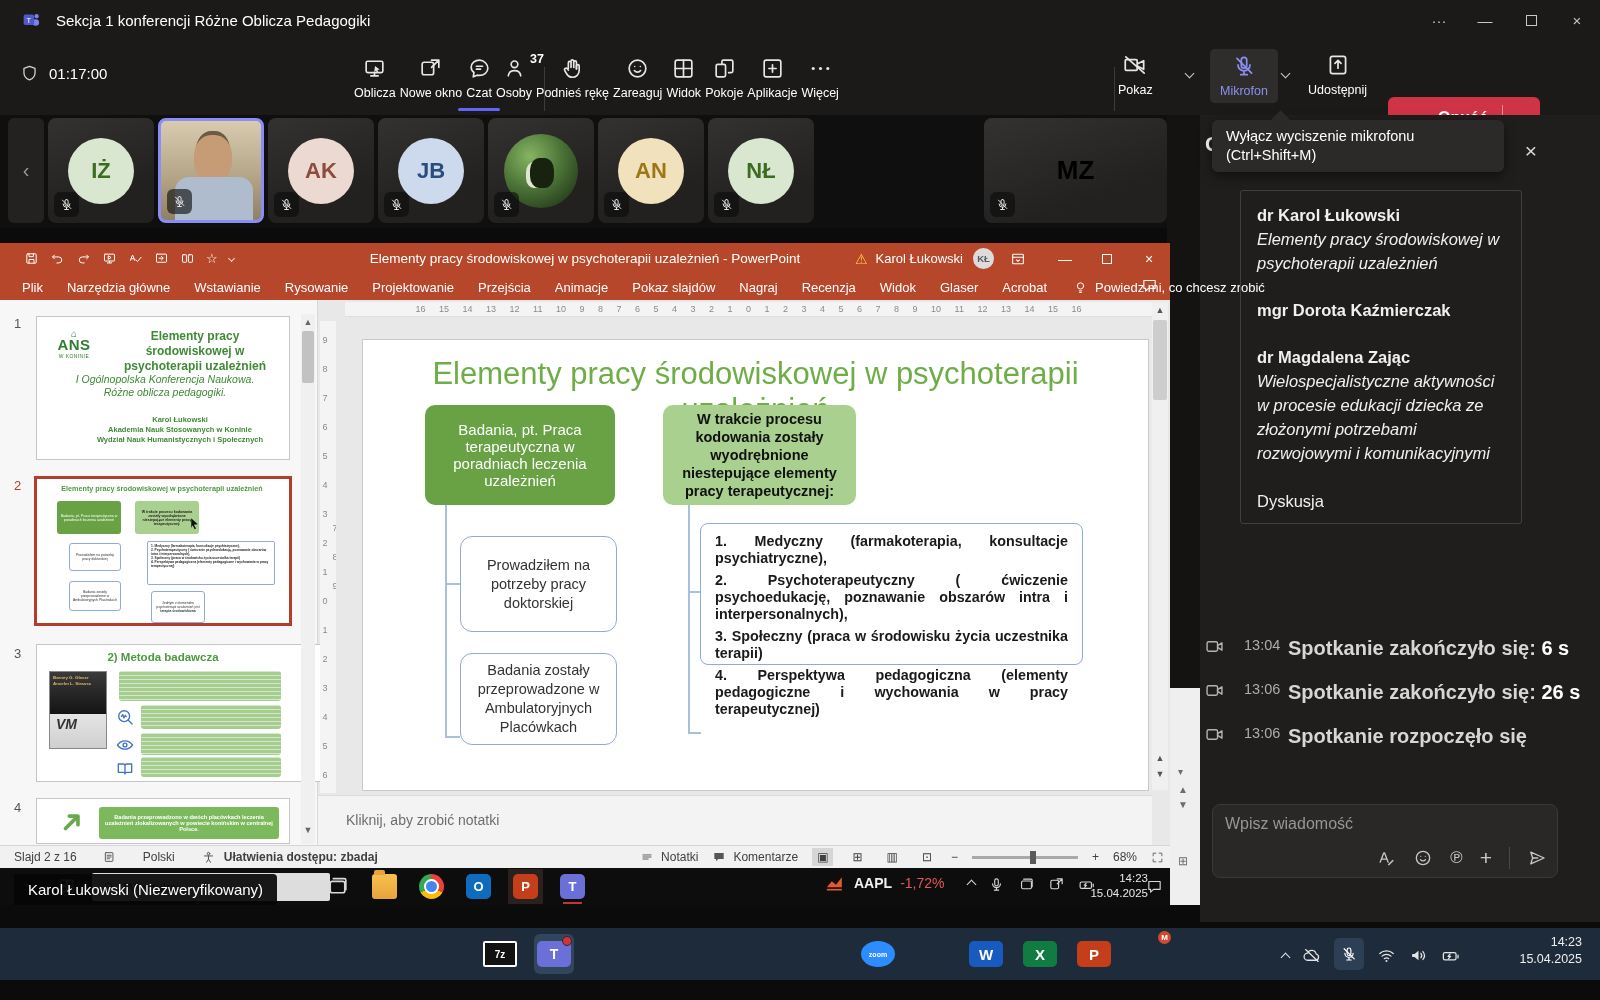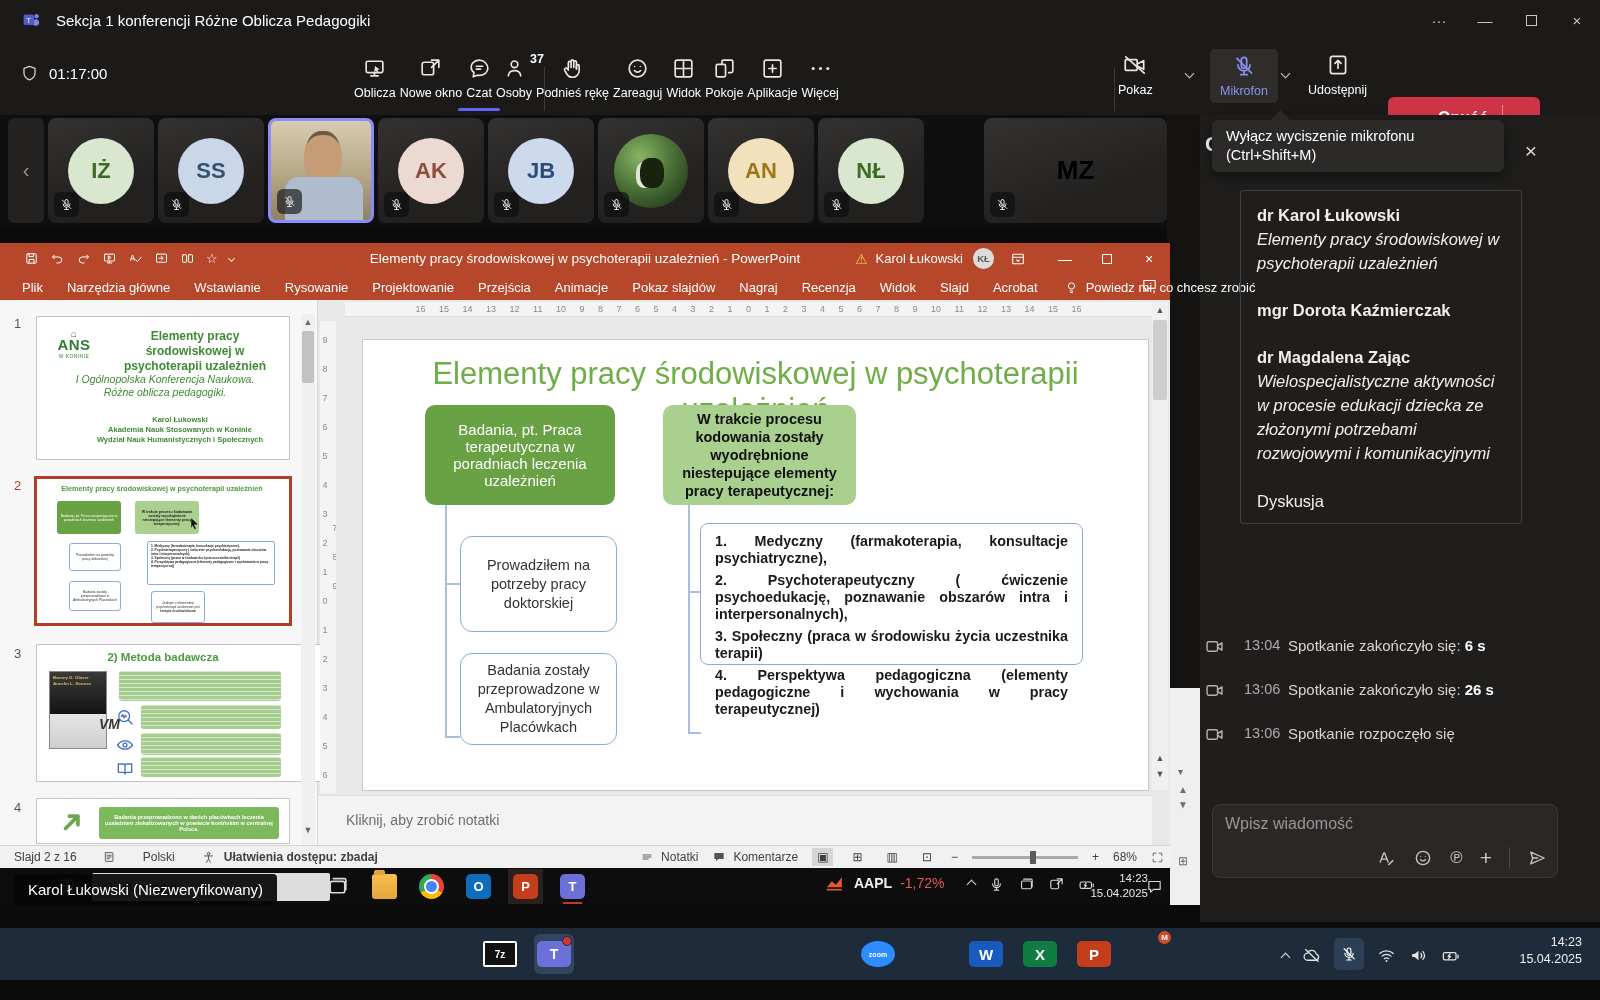--- a/index.html
+++ b/index.html
@@ -69,21 +69,21 @@
   #chat-close{left:1516px;top:136px;width:30px;height:30px;color:#dddbd9;font-size:21px;display:flex;align-items:center;justify-content:center;z-index:3;}
   #agenda-bubble{left:1240px;top:190px;width:282px;border:1px solid #413f3d;border-radius:3px;padding:12px 12px 10px 16px;color:#f2f0ee;z-index:2;}
   .ag-name{font-size:16.5px;font-weight:bold;line-height:24px;}
   .ag-topic{font-size:16.5px;font-style:italic;line-height:24px;}
   .ag-group{margin-bottom:23px;}
   .ag-footer{font-size:16.5px;line-height:24px;margin-top:24px;}
   #events .evrow{position:relative;height:44px;}
   #events{left:1200px;top:632px;width:390px;}
   .ev-ico{position:absolute;left:4px;top:4px;width:21px;height:21px;color:#b5b3b1;}
   .ev-time{position:absolute;left:44px;top:5px;font-size:14.5px;color:#adabab;}
-  .ev-text{position:absolute;left:88px;top:5px;font-size:15px;color:#d8d6d4;white-space:nowrap;}
+  .ev-text{position:absolute;left:88px;top:5px;font-size:20px;color:#d8d6d4;white-space:nowrap;font-weight:bold;}
   .ev-text b{color:#fff;}
   #input-box{left:1212px;top:804px;width:346px;height:74px;background:#292827;border:1px solid #3a3938;border-radius:8px;}
   #msg-input{position:absolute;left:10px;top:4px;width:320px;height:30px;background:transparent;border:none;outline:none;color:#e8e6e4;font-size:16px;}
   #msg-input::placeholder{color:#989694;}
   #input-icons{position:absolute;right:10px;bottom:7px;display:flex;align-items:center;gap:17px;color:#c9c7c5;}
   #input-icons .ico{width:20px;height:20px;}
   #giphy-glyph{font-size:17px;}
   #plus-glyph{font-size:21px;font-weight:300;}
   #input-sep{width:1px;height:22px;background:#4a4948;}
 
@@ -132,21 +132,21 @@
   
   .m-title{position:absolute;left:4px;top:5px;width:242px;text-align:center;font-size:7.2px;font-weight:bold;color:#4c9a3f;}
   .m-g1{position:absolute;left:20px;top:22px;width:64px;height:33px;background:#68a244;border-radius:3px;color:#fff;font-size:3.6px;display:flex;align-items:center;justify-content:center;text-align:center;padding:2px;}
   .m-g2{position:absolute;left:98px;top:22px;width:64px;height:33px;background:#a9d08e;border-radius:3px;color:#222;font-weight:bold;font-size:3.6px;display:flex;align-items:center;justify-content:center;text-align:center;padding:2px;}
   .m-w{position:absolute;background:#fff;border:.7px solid #8faadc;border-radius:3px;color:#333;font-size:3.4px;display:flex;align-items:center;justify-content:center;text-align:center;padding:2px;}
   .m-list{position:absolute;left:110px;top:62px;width:128px;height:44px;border:.7px solid #8faadc;border-radius:2px;font-size:3.2px;font-weight:bold;color:#222;padding:2px 3px;line-height:4px;}
   
   #th3-title{position:absolute;left:0;top:6px;width:252px;text-align:center;font-size:11.5px;font-weight:bold;color:#4c9a3f;}
   #th3-book{position:absolute;left:12px;top:26px;width:58px;height:78px;background:linear-gradient(180deg,#3a3a3a,#141414 55%,#e5e5e5 55.5%,#cfcfcf);border:1px solid #888;}
   #th3-book .bk-auth{font-size:4.4px;color:#e0b96a;padding:3px 3px 0;line-height:5.5px;font-weight:bold;}
-  #th3-book .bk-vm{position:absolute;left:6px;top:44px;font-size:14px;color:#333;font-weight:bold;font-style:italic;margin-left:43px;}
+  #th3-book .bk-vm{position:absolute;left:6px;top:44px;font-size:14px;color:#333;font-weight:bold;font-style:italic;}
   .th3-row{position:absolute;left:104px;width:140px;background:#a5cd8d;border-radius:3px;background-image:repeating-linear-gradient(180deg,rgba(255,255,255,.55) 0 1px,transparent 1px 4px);}
   .th3-ico{position:absolute;left:78px;width:20px;height:20px;color:#4472c4;}
   
   #th4-arrow{position:absolute;left:22px;top:10px;width:26px;height:26px;color:#6aa84f;}
   #th4-box{position:absolute;left:62px;top:8px;width:180px;height:32px;background:#7cb95c;border-radius:3px;color:#fff;font-size:5.6px;font-weight:bold;display:flex;align-items:center;text-align:center;padding:2px 6px;}
 
   
   #hruler{left:345px;top:59px;width:807px;height:15px;background:#f4f4f4;border-bottom:1px solid #ddd;color:#8a8a8a;font-size:9px;text-align:center;line-height:15px;word-spacing:11px;overflow:hidden;white-space:nowrap;}
   #vruler{left:320px;top:78px;width:16px;height:472px;background:#f4f4f4;color:#8a8a8a;font-size:9px;writing-mode:vertical-lr;text-orientation:upright;text-align:center;word-spacing:9px;overflow:hidden;}
   #canvas{left:363px;top:97px;width:785px;height:450px;background:#fff;box-shadow:0 0 0 1px #c9c9c9;}
@@ -423,32 +423,20 @@
             <div class="pcircle" style="background: rgb(217, 231, 208); color: rgb(60, 107, 34);">IŻ</div>
             <div class="pmic">
               <span class="ico" style="width:15px;height:15px">
                 <svg viewBox="0 0 24 24" fill="none" stroke="currentColor" stroke-width="1.6" stroke-linecap="round" stroke-linejoin="round">
                   <rect x="9.5" y="4" width="5" height="10" rx="2.5"></rect>
                   <path d="M6.5 11a5.5 5.5 0 0 0 11 0M12 16.5V20M9 20h6M5.5 5l13.5 13.5"></path>
                 </svg>
               </span>
             </div>
           </div>
-          <div class="ptile">
-
-            <div class="pcircle" style="background: rgb(201, 215, 232); color: rgb(51, 80, 110);">SS</div>
-            <div class="pmic">
-              <span class="ico" style="width:15px;height:15px">
-                <svg viewBox="0 0 24 24" fill="none" stroke="currentColor" stroke-width="1.6" stroke-linecap="round" stroke-linejoin="round">
-                  <rect x="9.5" y="4" width="5" height="10" rx="2.5"></rect>
-                  <path d="M6.5 11a5.5 5.5 0 0 0 11 0M12 16.5V20M9 20h6M5.5 5l13.5 13.5"></path>
-                </svg>
-              </span>
-            </div>
-          </div>
           <div class="ptile video">
             <div class="vhead"></div>
             <div class="vbody"></div>
 
             <div class="pmic">
               <span class="ico" style="width:15px;height:15px">
                 <svg viewBox="0 0 24 24" fill="none" stroke="currentColor" stroke-width="1.6" stroke-linecap="round" stroke-linejoin="round">
                   <rect x="9.5" y="4" width="5" height="10" rx="2.5"></rect>
                   <path d="M6.5 11a5.5 5.5 0 0 0 11 0M12 16.5V20M9 20h6M5.5 5l13.5 13.5"></path>
                 </svg>
@@ -701,21 +689,21 @@
           <span class="ptab">Narzędzia główne</span>
           <span class="ptab">Wstawianie</span>
           <span class="ptab">Rysowanie</span>
           <span class="ptab">Projektowanie</span>
           <span class="ptab">Przejścia</span>
           <span class="ptab">Animacje</span>
           <span class="ptab">Pokaz slajdów</span>
           <span class="ptab">Nagraj</span>
           <span class="ptab">Recenzja</span>
           <span class="ptab">Widok</span>
-          <span class="ptab">Slajd</span>
+          <span class="ptab">Glaser</span>
           <span class="ptab">Acrobat</span>
         </span>
       <span id="tellme">
         <span class="ico">
             <svg viewBox="0 0 24 24" fill="none" stroke="currentColor" stroke-width="1.6" stroke-linecap="round" stroke-linejoin="round">
               <circle cx="12" cy="9.5" r="5"></circle>
               <path d="M10 17.5h4M10.7 20h2.6"></path>
             </svg>
           </span>
         <span>Powiedz mi, co chcesz zrobić</span>

